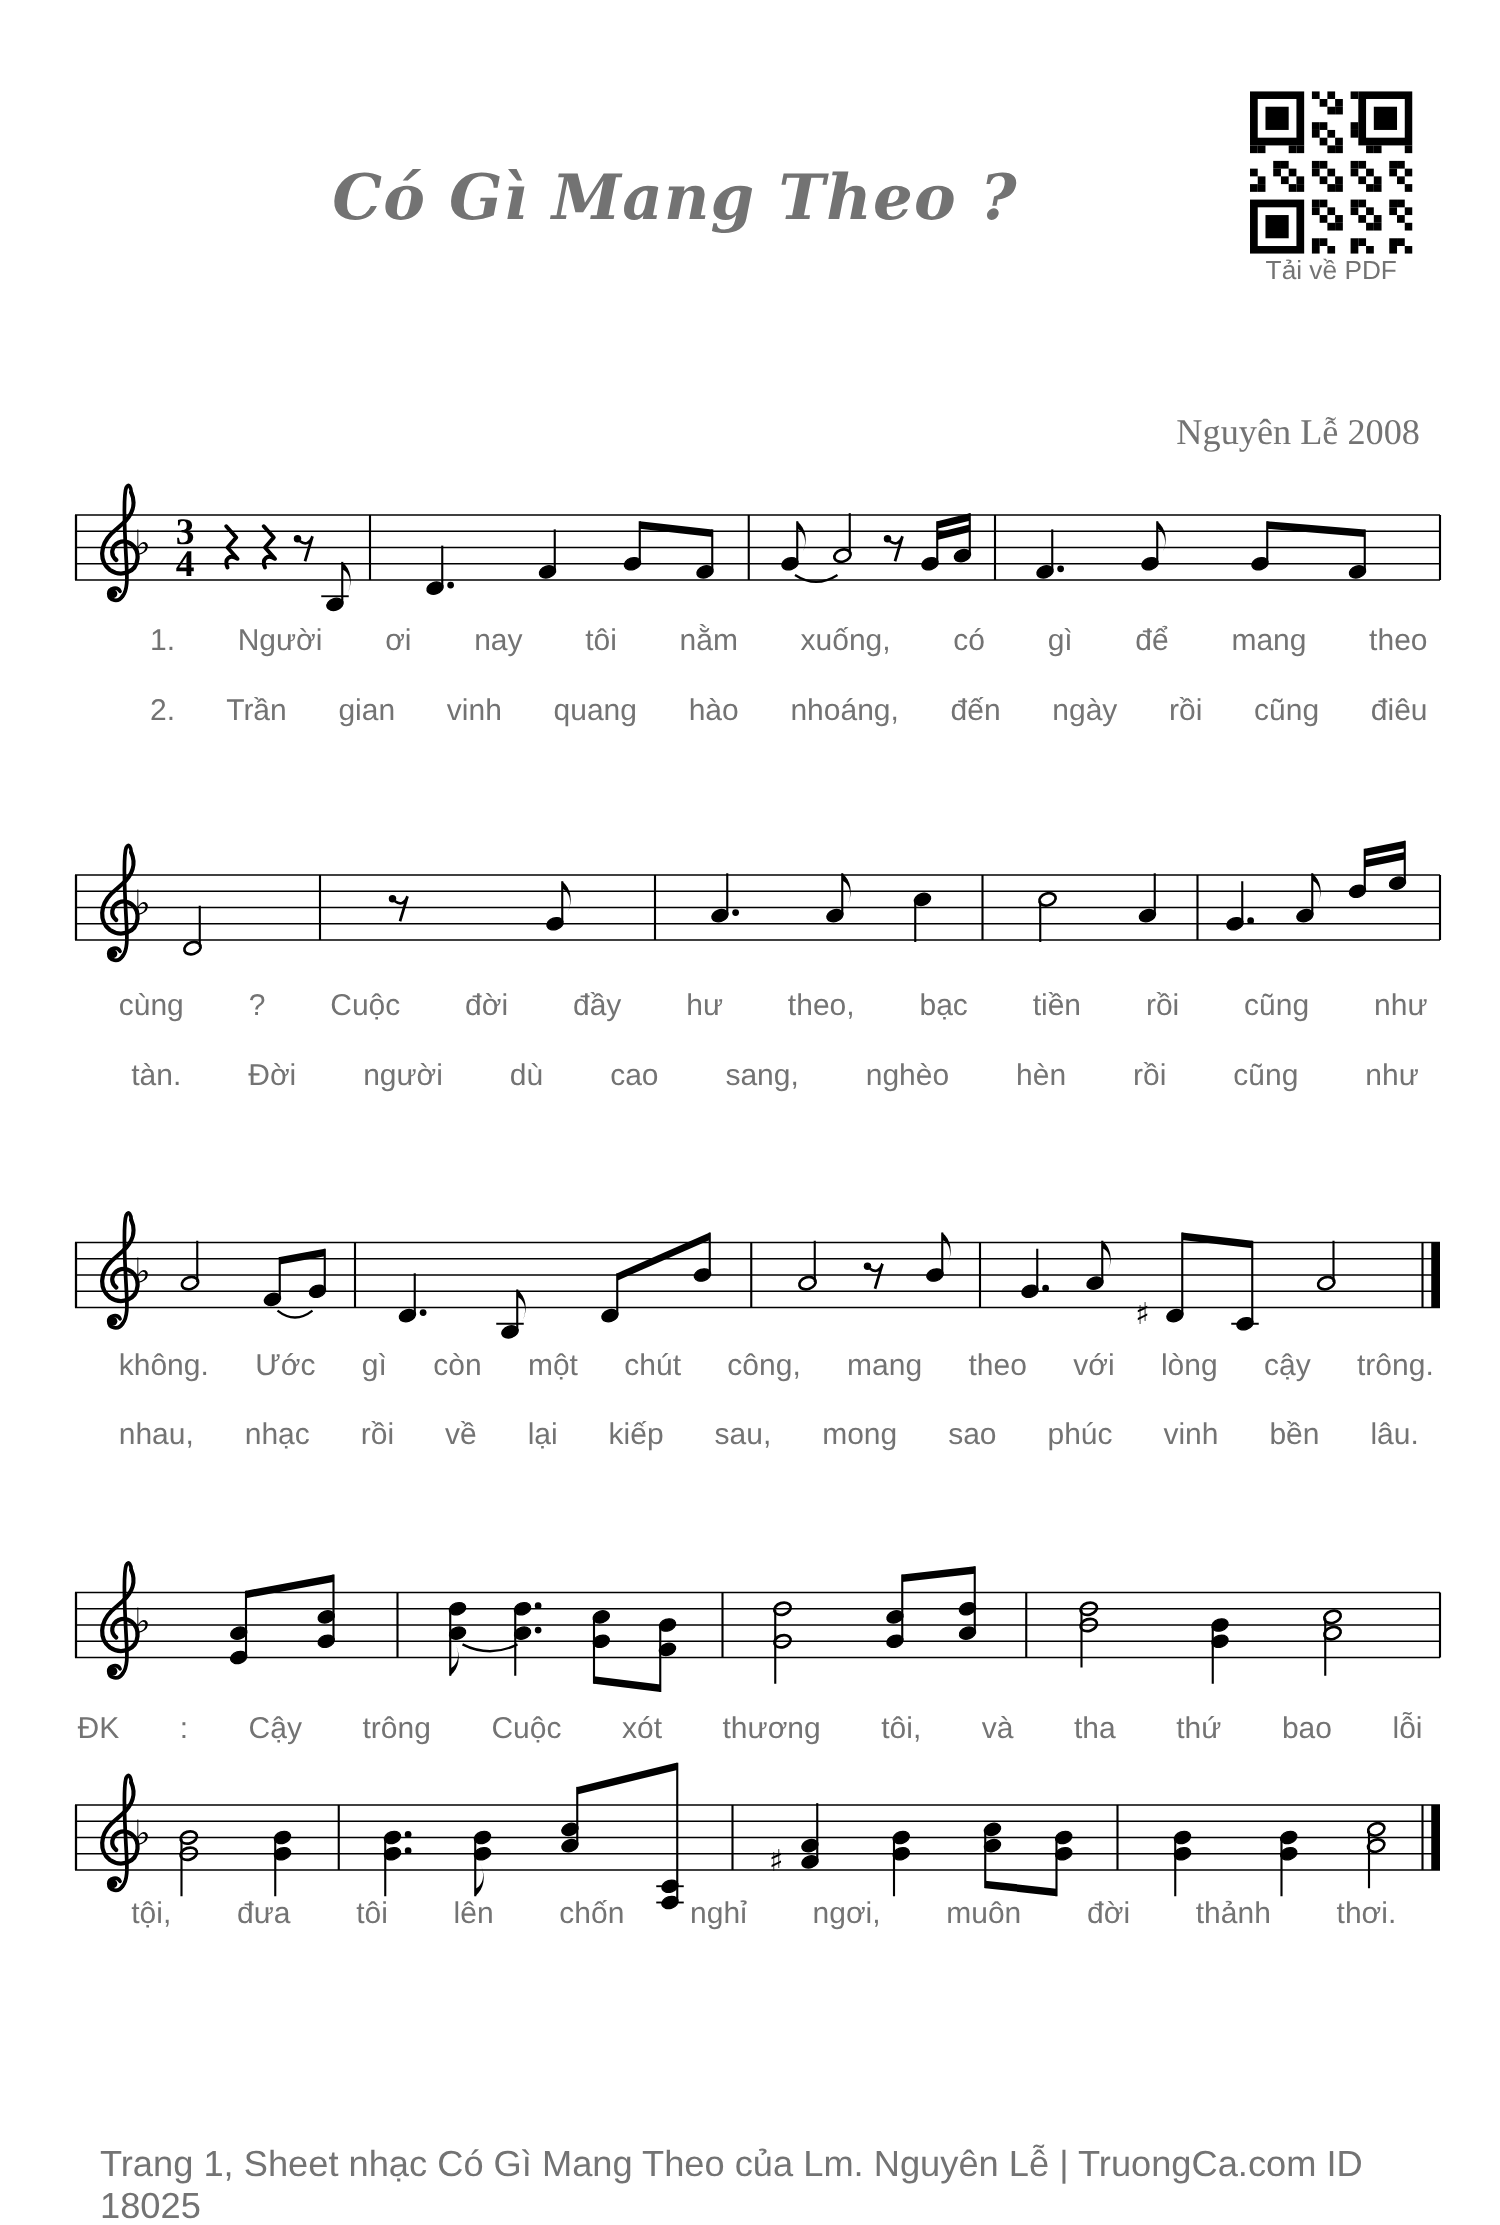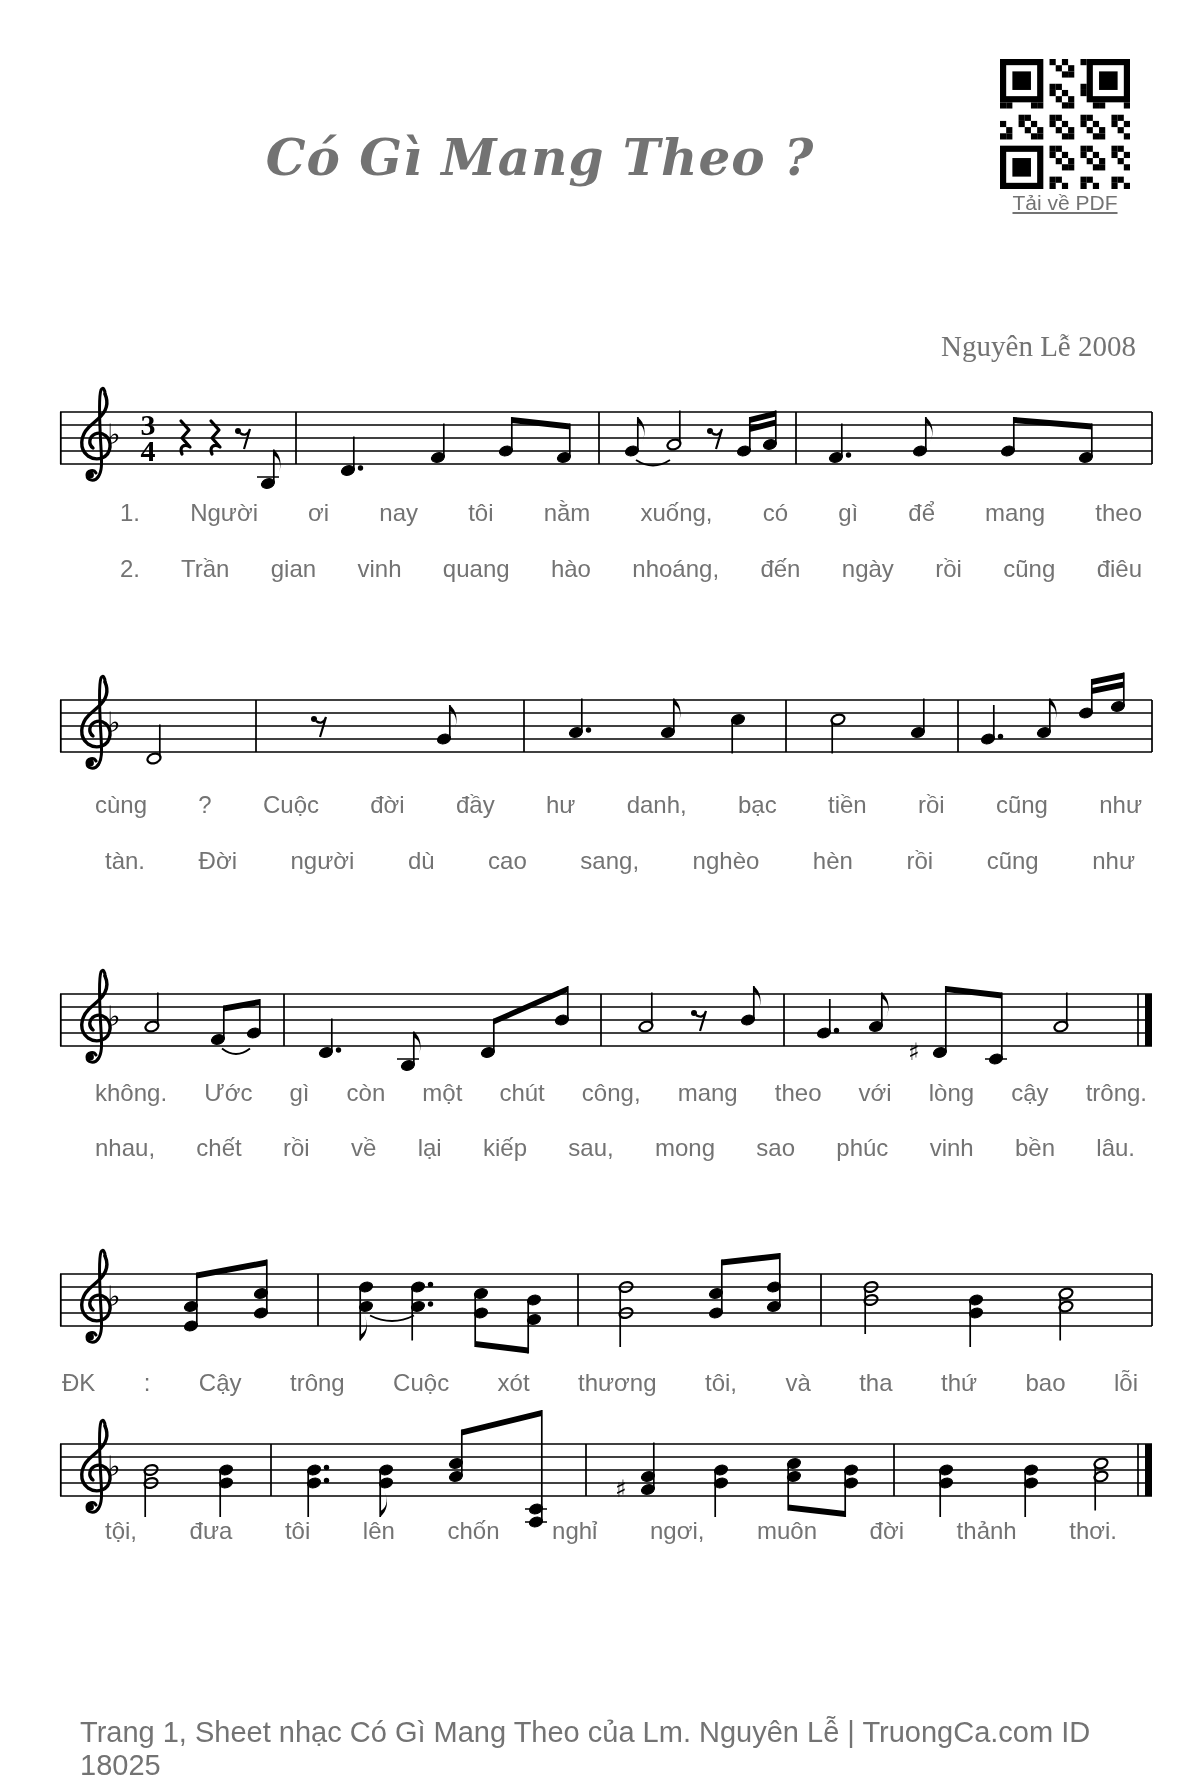--- a/index.html
+++ b/index.html
@@ -6,21 +6,21 @@
   body { background:#888; font-family:"Liberation Serif", serif; }
   .sheet {
     position:relative; width:1200px; height:1780px; margin:0 auto;
     background:#ffffff; color:#737373; overflow:hidden;
   }
   .title {
     position:absolute; top:128px; left:0; width:1080px; text-align:center;
     font-family:"DejaVu Serif", serif; font-style:italic; font-weight:bold;
     font-size:50px; letter-spacing:1px;
   }
-  .qr-block { position:absolute; left:1000px; top:59px; width:130px;text-decoration:underline; }
+  .qr-block { position:absolute; left:1000px; top:73px; width:130px; }
   .qr-canvas { width:130px; height:130px; cursor:pointer; }
   .qr-label {
     width:130px; text-align:center; margin-top:2px;
     font-family:"Liberation Sans", sans-serif; font-size:21px; cursor:pointer;
   }
   .composer {
     position:absolute; top:330px; left:0; width:1136px; text-align:right;
     font-size:29px; font-family:"Liberation Serif", serif;
   }
   .system { position:absolute; left:50px; width:1112px; height:122px; }
@@ -282,21 +282,21 @@
         <path d="M0,0 C7,6 9,15 4,26 C9,15 5,8 0,6 Z" transform="translate(993.8,32.5)" fill="#000000"></path>
         <ellipse cx="1030" cy="47" rx="6.7" ry="4.7" transform="rotate(-18 1030 47)" fill="#000000" stroke="#000000" stroke-width="1"></ellipse>
         <line x1="1035.8" y1="46" x2="1035.8" y2="13" stroke="#000000" stroke-width="1.7"></line>
         <ellipse cx="1062" cy="40.5" rx="6.7" ry="4.7" transform="rotate(-18 1062 40.5)" fill="#000000" stroke="#000000" stroke-width="1"></ellipse>
         <line x1="1067.8" y1="39.5" x2="1067.8" y2="6.5" stroke="#000000" stroke-width="1.7"></line>
         <line x1="1096" y1="34" x2="1096" y2="86" stroke="#000000" stroke-width="1.7"></line>
         <polygon points="1035.8,13 1067.8,6.5 1067.8,12.5 1035.8,19" fill="#000000"></polygon>
         <polygon points="1035.8,22 1067.8,15.5 1067.8,21.5 1035.8,28" fill="#000000"></polygon>
       </svg>
     </div>
-  <div class="lyric ly3">cùng ? Cuộc đời đầy hư danh, bạc tiền rồi cũng như</div>
+  <div class="lyric ly3">cùng ? Cuộc đời đầy hư theo, bạc tiền rồi cũng như</div>
   <div class="lyric ly4">tàn. Đời người dù cao sang, nghèo hèn rồi cũng như</div>
 
   <div class="system sys3">
       <svg viewBox="0 0 1100 122">
         <line x1="4" y1="34" x2="1096" y2="34" stroke="#000000" stroke-width="1.3"></line>
         <line x1="4" y1="47" x2="1096" y2="47" stroke="#000000" stroke-width="1.3"></line>
         <line x1="4" y1="60" x2="1096" y2="60" stroke="#000000" stroke-width="1.3"></line>
         <line x1="4" y1="73" x2="1096" y2="73" stroke="#000000" stroke-width="1.3"></line>
         <line x1="4" y1="86" x2="1096" y2="86" stroke="#000000" stroke-width="1.3"></line>
         <line x1="4.8" y1="34" x2="4.8" y2="86" stroke="#000000" stroke-width="1.8"></line>
@@ -352,21 +352,21 @@
         <line x1="1010.8" y1="65.5" x2="1010.8" y2="32.5" stroke="#000000" stroke-width="1.7"></line>
         <line x1="1082" y1="34" x2="1082" y2="86" stroke="#000000" stroke-width="1.7"></line>
         <rect x="1089" y="34" width="7" height="52" fill="#000000"></rect>
         <polygon points="167.8,45.5 203.8,39 203.8,45 167.8,51.5" fill="#000000"></polygon>
         <polygon points="437.8,58.5 511.8,26 511.8,32 437.8,64.5" fill="#000000"></polygon>
         <polygon points="889.8,26 945.8,32.5 945.8,38.5 889.8,32" fill="#000000"></polygon>
         <path d="M166,88.5 Q180,99.5 194,88.5" fill="none" stroke="#000000" stroke-width="1.8"></path>
       </svg>
     </div>
   <div class="lyric ly5">không. Ước gì còn một chút công, mang theo với lòng cậy trông.</div>
-  <div class="lyric ly6">nhau, chết rồi về lại kiếp sau, mong sao phúc vinh bền lâu.</div>
+  <div class="lyric ly6">nhau, nhạc rồi về lại kiếp sau, mong sao phúc vinh bền lâu.</div>
 
   <div class="system sys4">
       <svg viewBox="0 0 1100 122">
         <line x1="4" y1="34" x2="1096" y2="34" stroke="#000000" stroke-width="1.3"></line>
         <line x1="4" y1="47" x2="1096" y2="47" stroke="#000000" stroke-width="1.3"></line>
         <line x1="4" y1="60" x2="1096" y2="60" stroke="#000000" stroke-width="1.3"></line>
         <line x1="4" y1="73" x2="1096" y2="73" stroke="#000000" stroke-width="1.3"></line>
         <line x1="4" y1="86" x2="1096" y2="86" stroke="#000000" stroke-width="1.3"></line>
         <line x1="4.8" y1="34" x2="4.8" y2="86" stroke="#000000" stroke-width="1.8"></line>
         <g transform="translate(16,0)">

